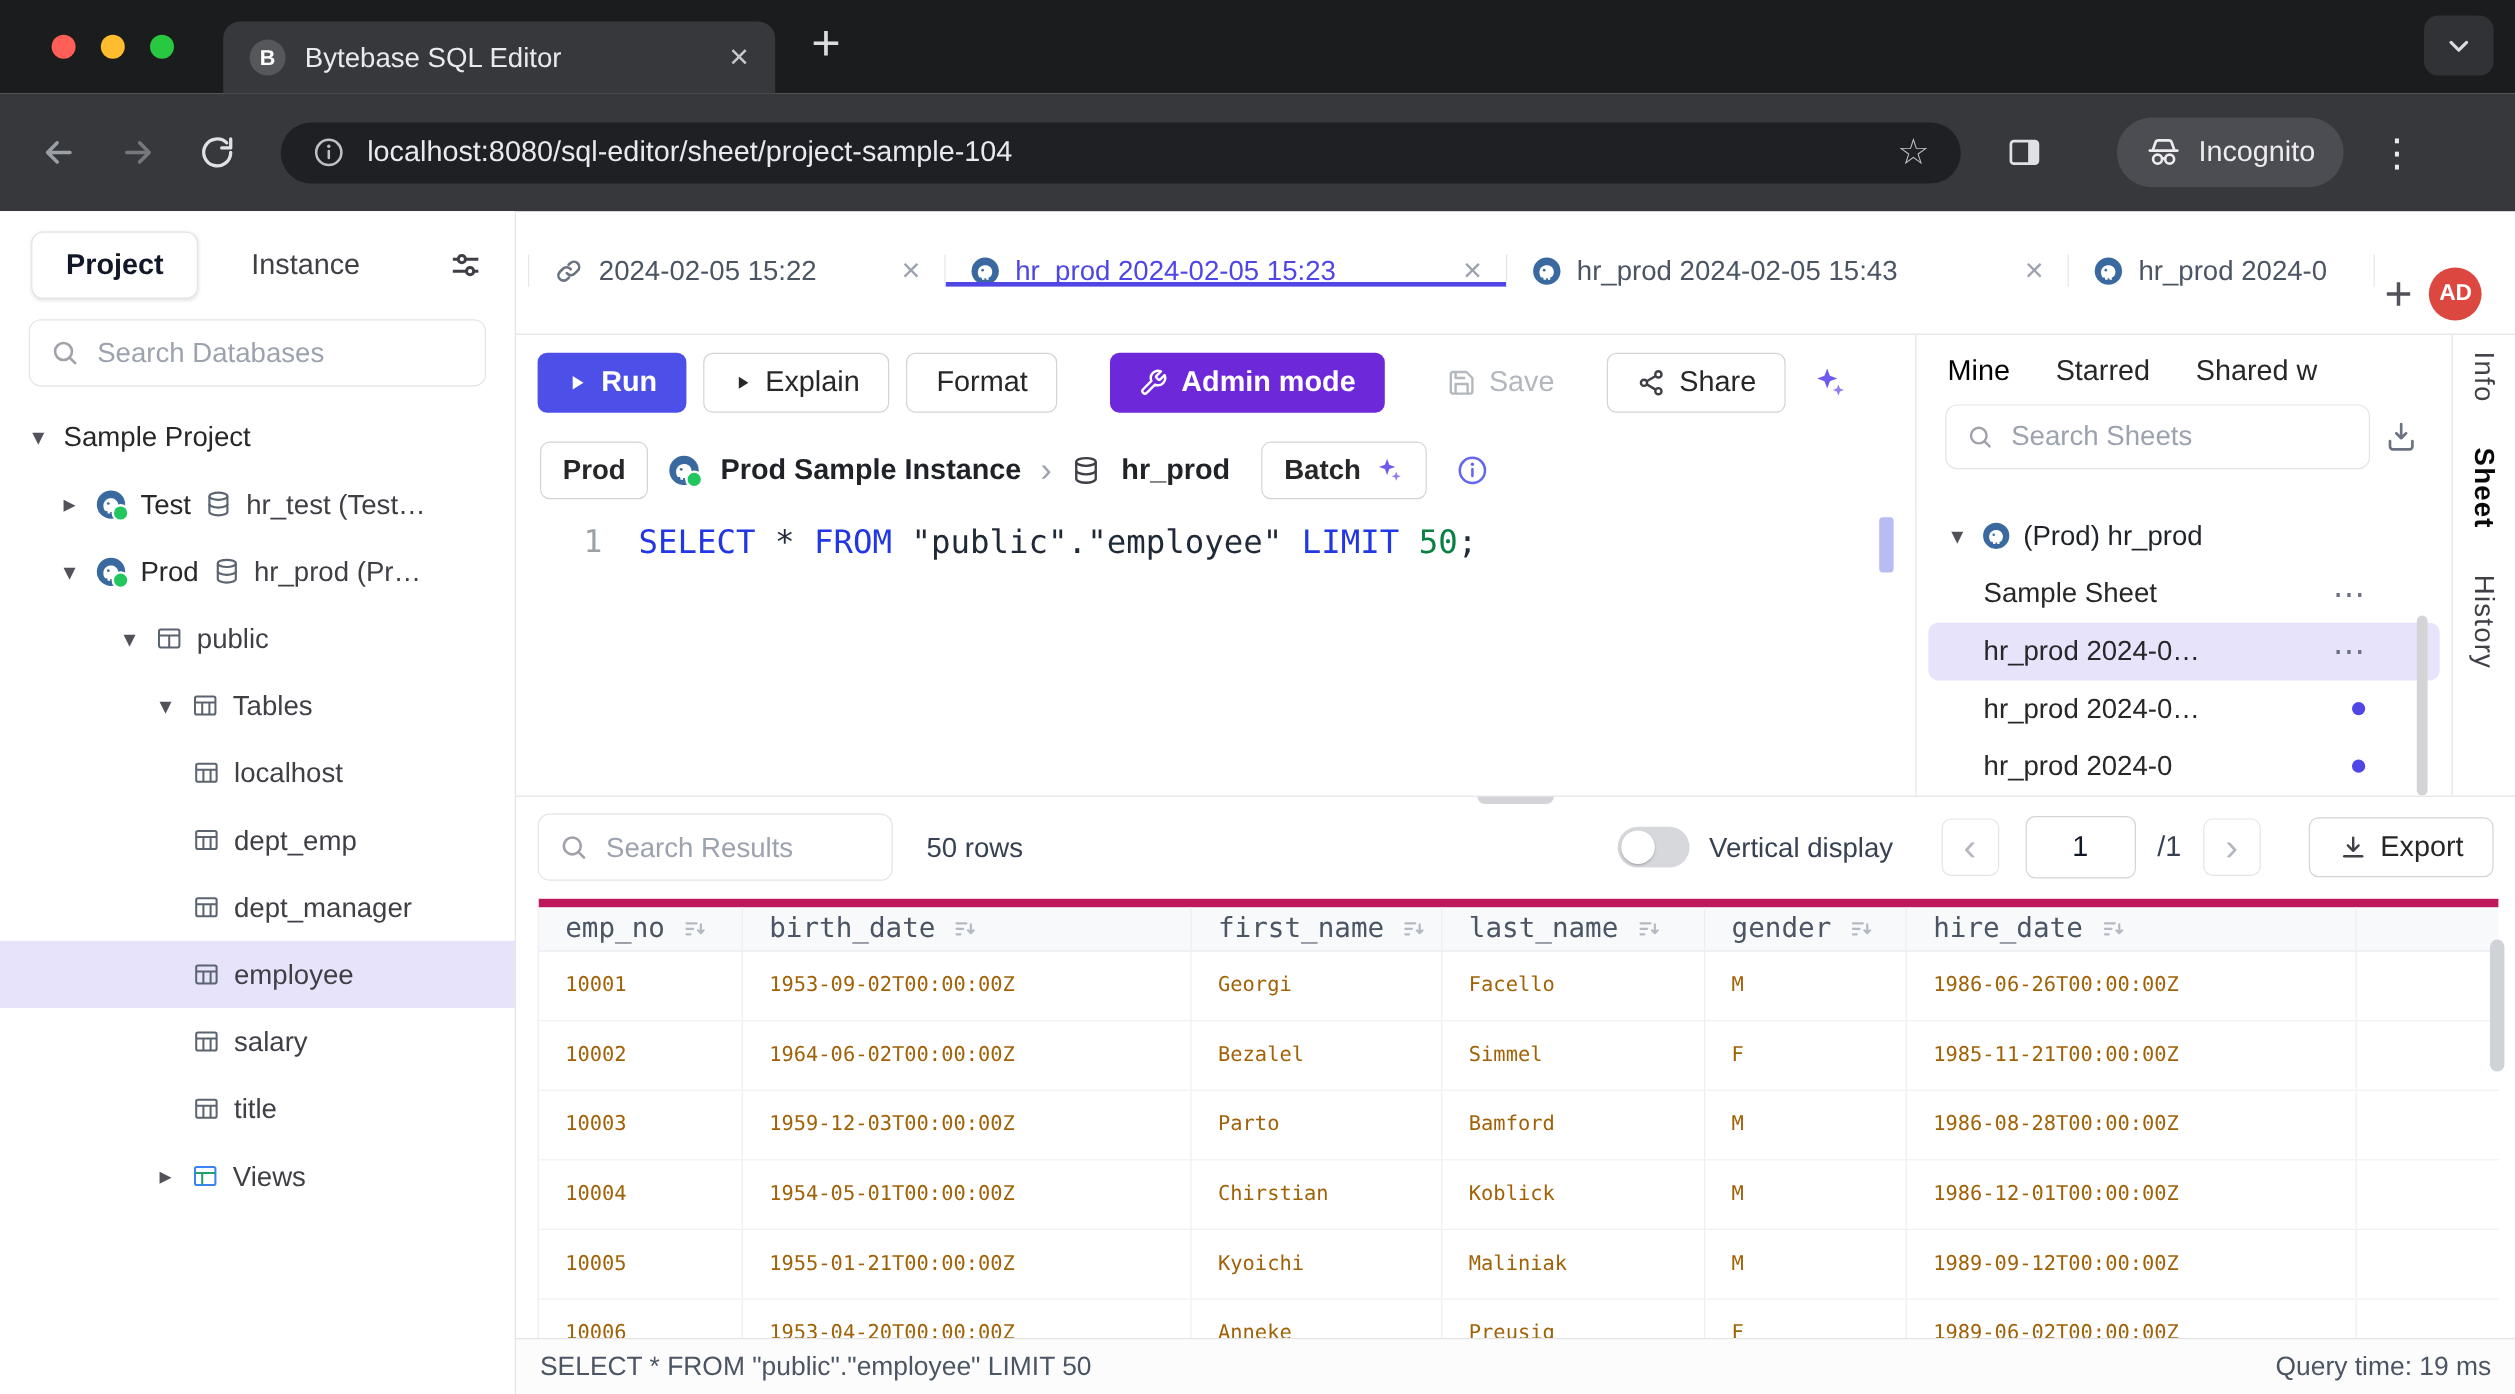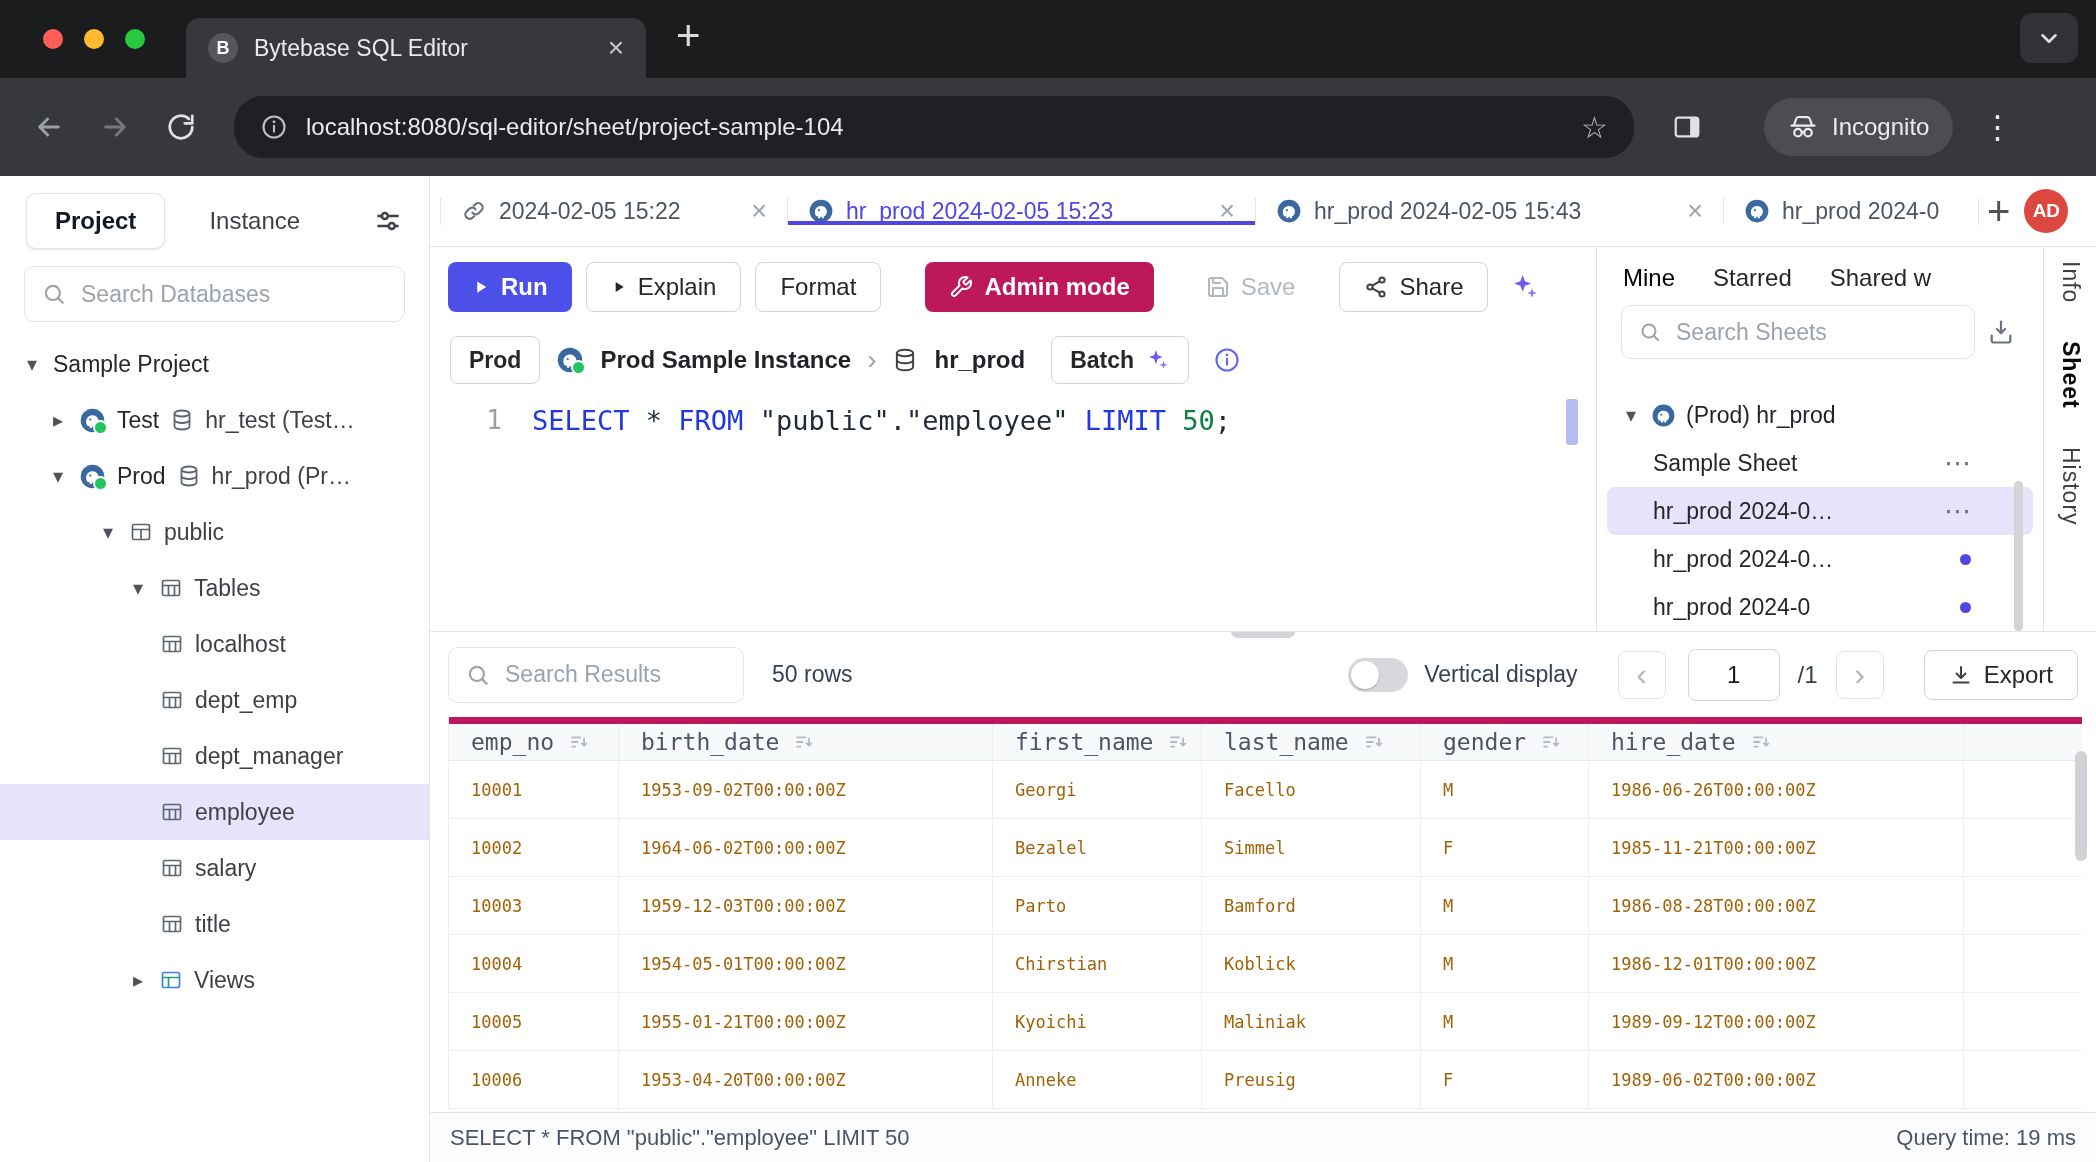--- a/index.html
+++ b/index.html
@@ -21,21 +21,21 @@
     gap:16px; padding:0 22px; }
   .favicon { width:30px; height:30px; border-radius:50%; background:#55575b; color:#fff;
     display:flex; align-items:center; justify-content:center; font-weight:bold; font-size:18px; }
   .tab-title { color:#e8eaed; font-size:23px; flex:1; white-space:nowrap; overflow:hidden; }
   .tab-close { color:#c6c8cb; font-size:28px; line-height:1; }
   .newtab { position:absolute; left:676px; top:12px; color:#dadce0; font-size:42px; font-weight:300; }
   .strip-chevron { position:absolute; right:18px; top:13px; width:58px; height:50px;
     border-radius:12px; background:#313236; display:flex; align-items:center; justify-content:center; color:#dadce0; }
   .navbar { height:98px; background:#37383c; display:flex; align-items:center; padding:0 26px; }
   .nav-icon { width:46px; height:46px; display:flex; align-items:center; justify-content:center; margin-right:20px; }
-  .url-pill { width:1400px; height:62px; background:#1f2023; border-radius:29px; display:flex;
+  .url-pill { width:1400px; height:51px; background:#1f2023; border-radius:29px; display:flex;
     align-items:center; padding:0 26px; gap:18px; margin-left:10px; }
   .url-text { color:#e8eaed; font-size:24px; flex:1; white-space:nowrap; overflow:hidden; }
   .bookmark-star { color:#bdc1c6; font-size:30px; }
   .incognito-chip { margin-left:34px; height:58px; border-radius:29px; background:#4c4d52;
     display:flex; align-items:center; gap:14px; padding:12px 24px; color:#ececee; font-size:24px; }
   .kebab { margin-left:28px; color:#e8eaed; font-size:32px; }
 
   
   .app { height:986px; display:flex; }
 
@@ -57,38 +57,38 @@
   .caret { width:20px; color:#52525b; font-size:20px; text-align:center; flex:none; }
   .t-strong { color:#27272a; font-weight:500; }
   .t-env { color:#27272a; font-weight:500; }
   .ico { display:flex; flex:none; }
   .inst-ico { position:relative; display:flex; flex:none; }
   .inst-ico::after { content:""; position:absolute; right:-2px; bottom:-1px; width:11px; height:11px;
     border-radius:50%; background:#22c55e; border:2px solid #fff; }
 
   
   .main { flex:1; display:flex; flex-direction:column; min-width:0; }
-  .sheet-tabs { height:71px; border-bottom:1px solid #e4e4e7; display:flex; align-items:center; padding-left:10px; position:relative; }
+  .sheet-tabs { height:71px; border-bottom:1px solid #e4e4e7; display:flex; align-items:flex-start; padding-left:10px; position:relative;margin-top:36px; }
   .stab { display:flex; align-items:center; gap:12px; padding:0 20px; border-right:1px solid #e7e7ea;
     font-size:23px; color:#4b5563; position:relative; overflow:hidden; white-space:nowrap; flex:none; }
   .stab:first-of-type { border-left:1px solid #e7e7ea; }
   .stab.active { color:#4f46e5; }
   .stab.active::after { content:""; position:absolute; left:0; right:0; bottom:0; height:4px; background:#4f46e5; }
   .stab .x { color:#9ca3af; font-size:27px; margin-left:auto; line-height:1; }
   .sheet-plus { align-self:center; font-size:40px; color:#52525b; margin-left:8px; line-height:1; }
   .avatar { align-self:center; width:44px; height:44px; border-radius:50%; background:#dc4840; color:#fff;
     font-weight:700; font-size:19px; display:flex; align-items:center; justify-content:center; margin-left:14px; margin-right:18px; flex:none; }
 
   .workspace { height:384px; display:flex; }
   .editor-col { flex:1; display:flex; flex-direction:column; min-width:0;justify-content:center; }
   .ed-toolbar { height:80px; display:flex; align-items:center; padding:0 18px; gap:14px; }
   .btn { height:50px; border-radius:8px; display:flex; align-items:center; gap:11px; font-size:24px; padding:0 24px; flex:none; }
   .btn-run { background:#4c4fe8; color:#fff; font-weight:600; }
   .btn-outline { border:1px solid #d4d4d8; color:#27272a; background:#fff; }
-  .btn-admin { background:#be185d; color:#fff; font-weight:600; margin-left:30px; }
+  .btn-admin { background:#6d28d9; color:#fff; font-weight:600; margin-left:30px; }
   .btn-ghost { color:#b3b7be; margin-left:14px; }
   .sparkle-btn { display:flex; margin-left:6px; }
   .ctx-bar { height:66px; display:flex; align-items:center; padding:0 20px; gap:16px; }
   .chip { height:48px; border:1px solid #d4d4d8; border-radius:8px; padding:0 18px; display:flex;
     align-items:center; gap:10px; font-size:23px; font-weight:600; color:#27272a; background:#fff; }
   .ctx-name { font-size:24px; font-weight:600; color:#1f2328; }
   .ctx-chev { color:#9ca3af; font-size:28px; }
   .editor { flex:1; position:relative; background:#fff; }
   .gutter { position:absolute; left:0; top:12px; width:72px; text-align:right; color:#9aa0a6;
     font-family:"DejaVu Sans Mono",monospace; font-size:26px; }

